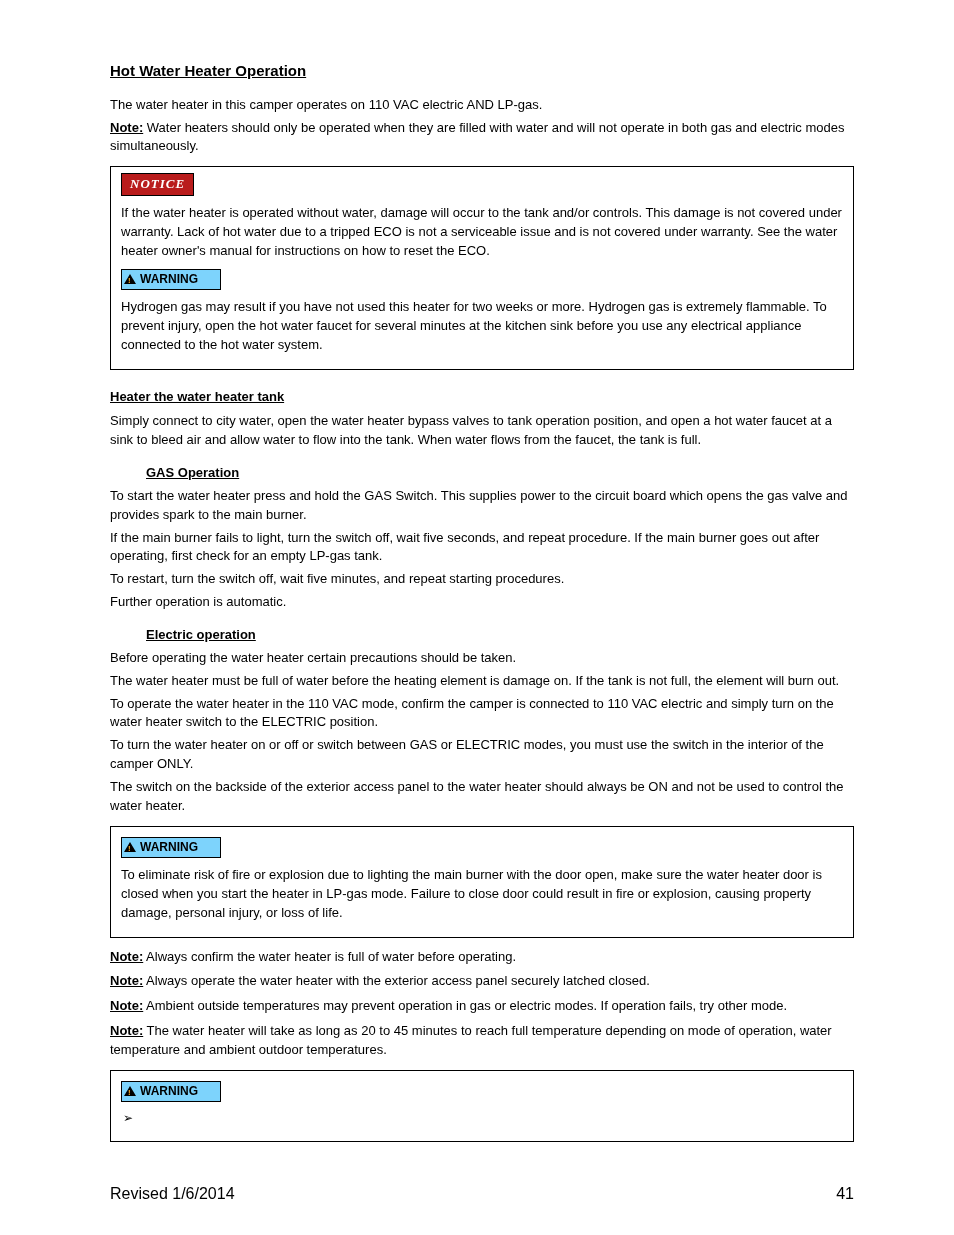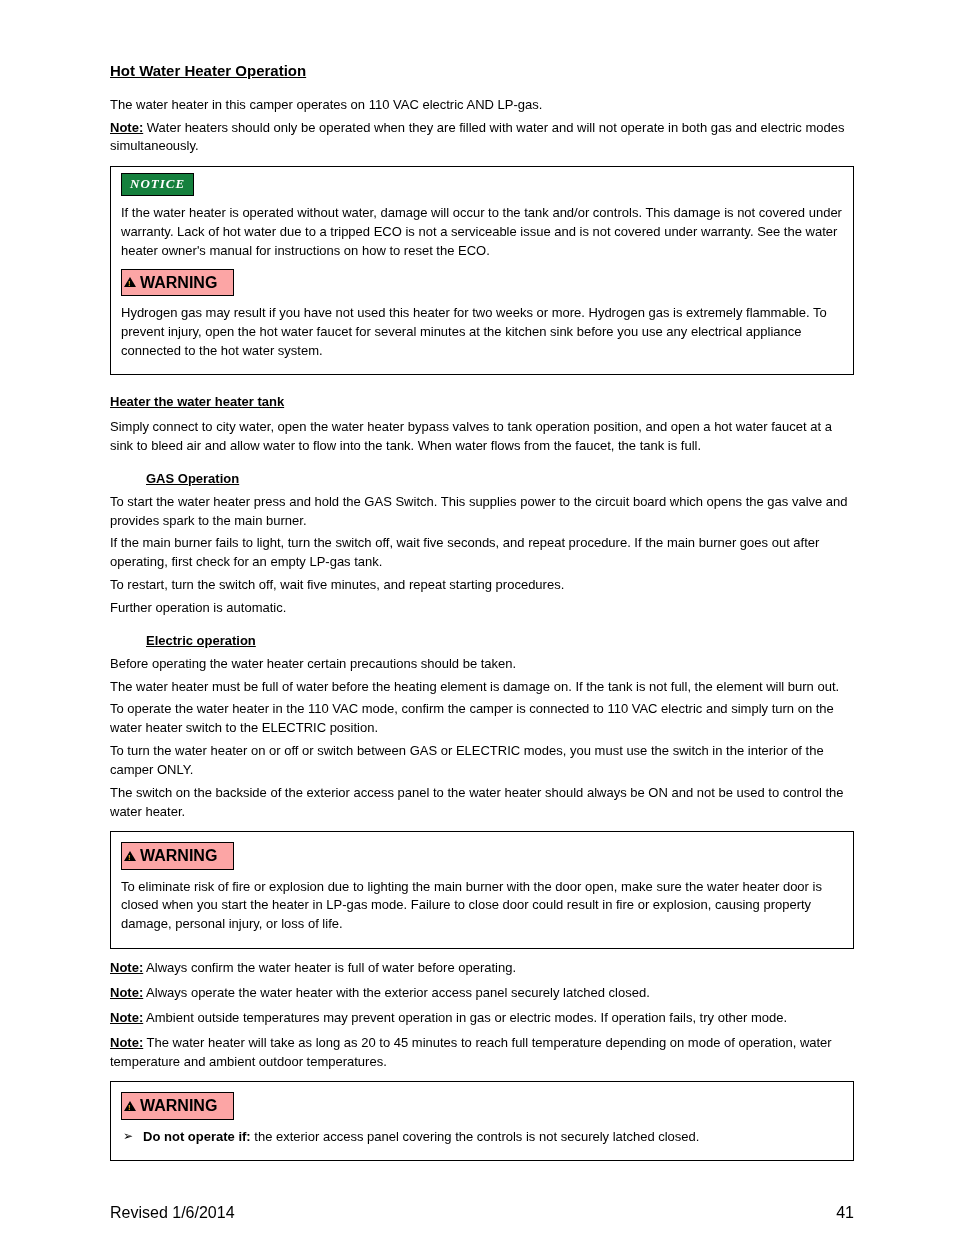--- a/index.html
+++ b/index.html
@@ -38,40 +38,40 @@
       margin-top: 36px;
     }
     .p { margin: 4px 0; }
     .box {
       border: 1.5px solid #000;
       padding: 6px 10px 10px 10px;
       margin: 10px 0;
     }
     .notice-badge {
       display: inline-block;
-      background: #15803d;
+      background: #b91c1c;
       border: 1px solid #000;
       color: #fff;
       font-family: 'Brush Script MT', cursive;
       font-style: italic;
       font-weight: bold;
       letter-spacing: 1px;
       font-size: 13px;
       padding: 1px 8px;
       margin-bottom: 4px;
     }
     .warning-badge {
       display: inline-flex;
       align-items: center;
-      background: #fca5a5;
+      background: #7dd3fc;
       border: 1px solid #000;
       color: #000;
       font-weight: bold;
-      font-size: 16px;
-      padding: 1px 16px 1px 2px;
+      font-size: 12px;
+      padding: 1px 22px 1px 2px;
       margin: 4px 0;
       gap: 2px;
     }
     .tri {
       display: inline-block;
       width: 0; height: 0;
       border-left: 6px solid transparent;
       border-right: 6px solid transparent;
       border-bottom: 10px solid #000;
       position: relative;
@@ -172,22 +172,19 @@
   <span class="note-label">Note:</span><span> The water heater will take as long as 20 to 45 minutes to reach full temperature depending on mode of operation, water temperature and ambient outdoor temperatures.</span>
 </div>
 
 <div class="box">
   <div class="warning-badge">
     <span class="tri"></span>
     <span>WARNING</span>
   </div>
   <div class="bullet-line">
     <span class="bullet-glyph">➢</span>
-    <span>
-      <span class="underline" style="font-weight:bold">Do not operate if:</span><span> the exterior access panel covering the controls is not securely latched closed.</span>
-    </span>
   </div>
 </div>
 
 <div class="footer">
   <span>Revised 1/6/2014</span>
   <span>41</span>
 </div>
 
 </body></html>

